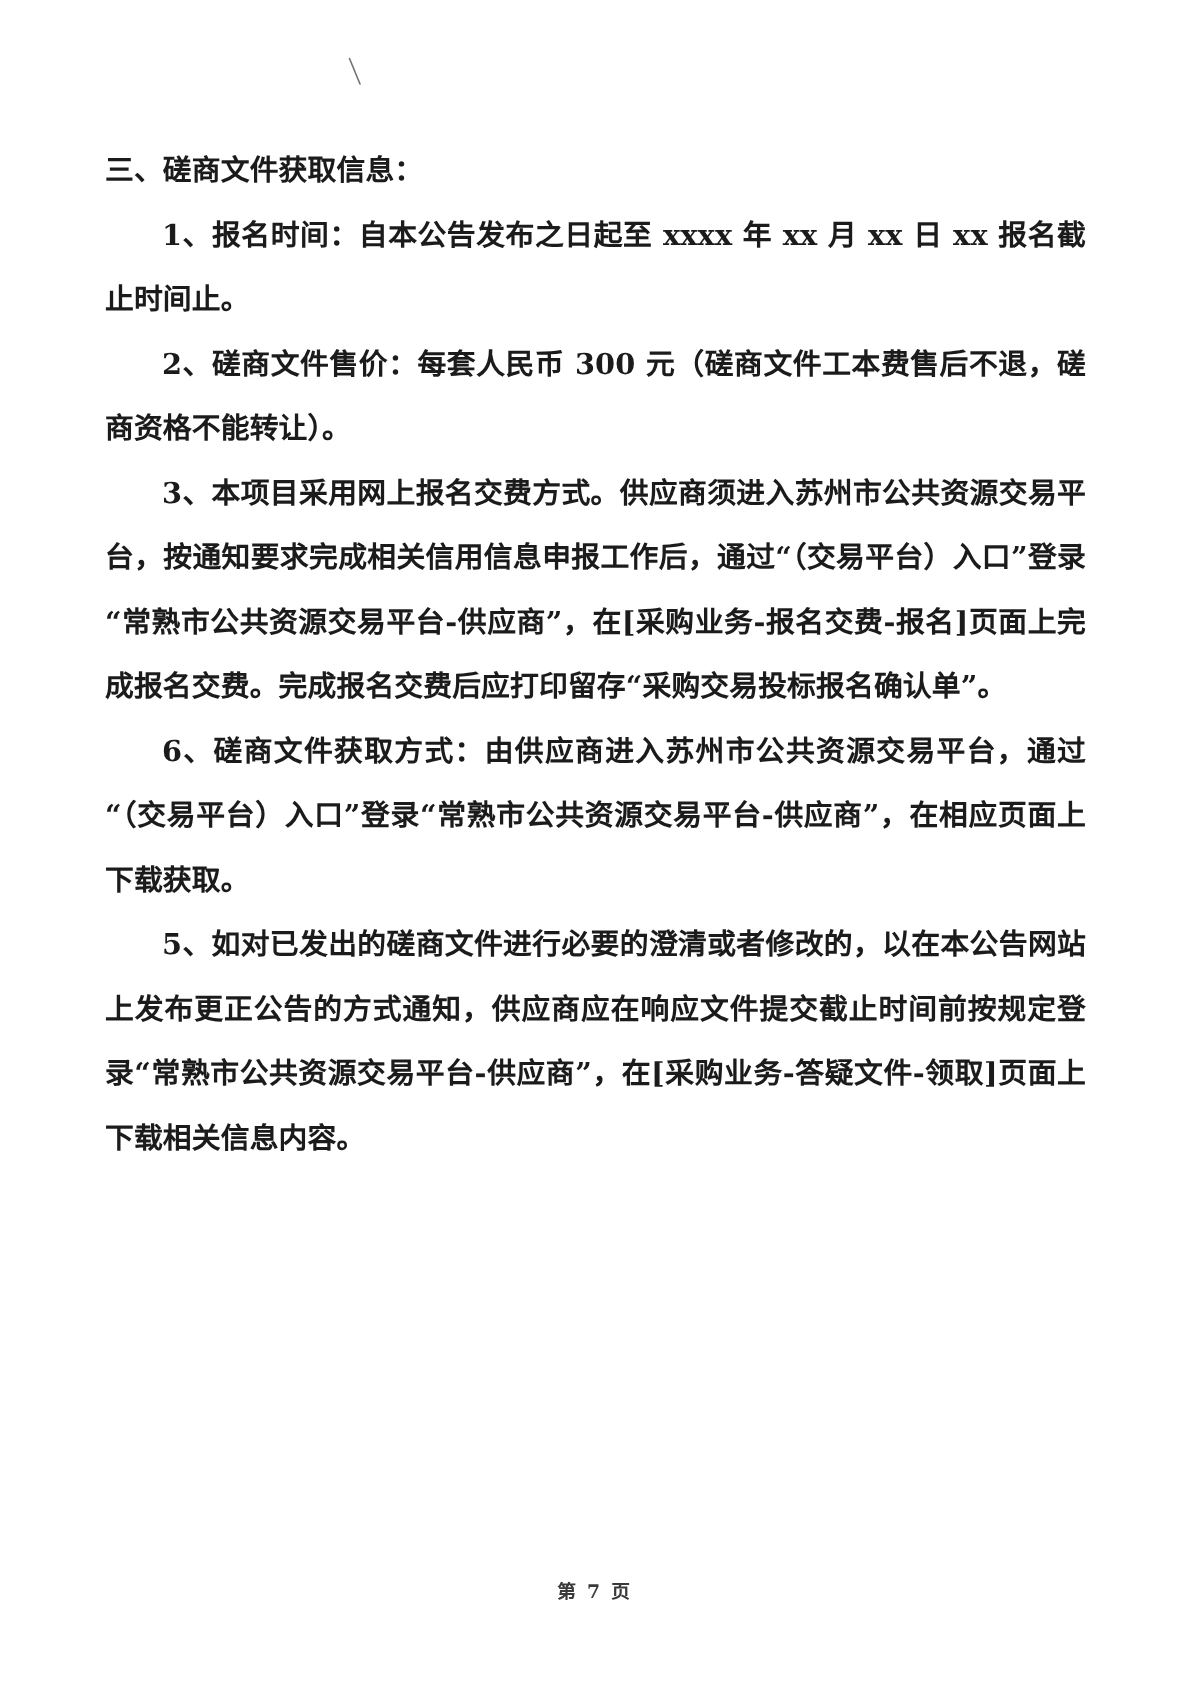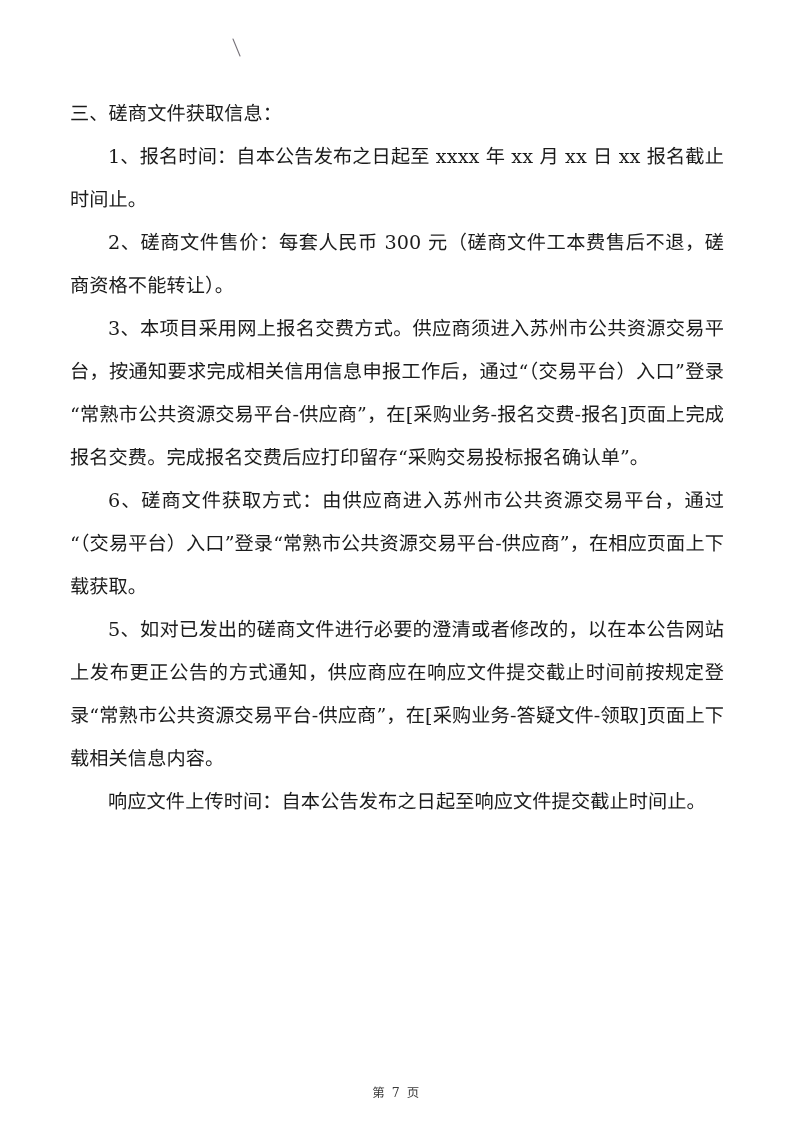--- a/index.html
+++ b/index.html
@@ -10,20 +10,21 @@
   }
   .page {
     position: relative;
     width: 793px;
     height: 1122px;
     margin: 0 auto;
     background: #ffffff;
     overflow: hidden;
     font-family: "DejaVu Serif", "Liberation Serif", serif;
     color: #1b1b1b;
+    font-weight: bold;
     -webkit-font-smoothing: antialiased;
   }
 
   
   .scan-mark {
     position: absolute;
     left: 232px;
     top: 38px;
     width: 10px;
     height: 20px;
@@ -56,21 +57,20 @@
     text-indent: 38px;
   }
 
   
   .footer {
     position: absolute;
     left: 0;
     top: 1050px;
     width: 793px;
     text-align: center;
-    margin-top: 32px;
   }
   .footer .pageno {
     font-family: "DejaVu Serif", "Liberation Serif", serif;
     font-size: 12.5px;
     color: #3a3a3a;
     letter-spacing: 1.5px;
   }
 </style>
 </head>
 <body>
@@ -92,21 +92,20 @@
     <p class="blk indent">2、磋商文件售价：每套人民币 300 元（磋商文件工本费售后不退，磋商资格不能转让）。</p>
 
     <p class="blk indent">3、本项目采用网上报名交费方式。供应商须进入苏州市公共资源交易平台，按通知要求完成相关信用信息申报工作后，通过“（交易平台）入口”登录“常熟市公共资源交易平台-供应商”，在[采购业务-报名交费-报名]页面上完成报名交费。完成报名交费后应打印留存“采购交易投标报名确认单”。</p>
 
     <p class="blk indent">6、磋商文件获取方式：由供应商进入苏州市公共资源交易平台，通过“（交易平台）入口”登录“常熟市公共资源交易平台-供应商”，在相应页面上下载获取。</p>
 
     <p class="blk indent">5、如对已发出的磋商文件进行必要的澄清或者修改的，以在本公告网站上发布更正公告的方式通知，供应商应在响应文件提交截止时间前按规定登录“常熟市公共资源交易平台-供应商”，在[采购业务-答疑文件-领取]页面上下载相关信息内容。</p>
 
 
 
-    <p class="blk indent">响应文件上传时间：自本公告发布之日起至响应文件提交截止时间止。</p>
 
 
   </div>
 
   <div class="footer">
     <span class="pageno">第 7 页</span>
   </div>
 
 </div>
 

